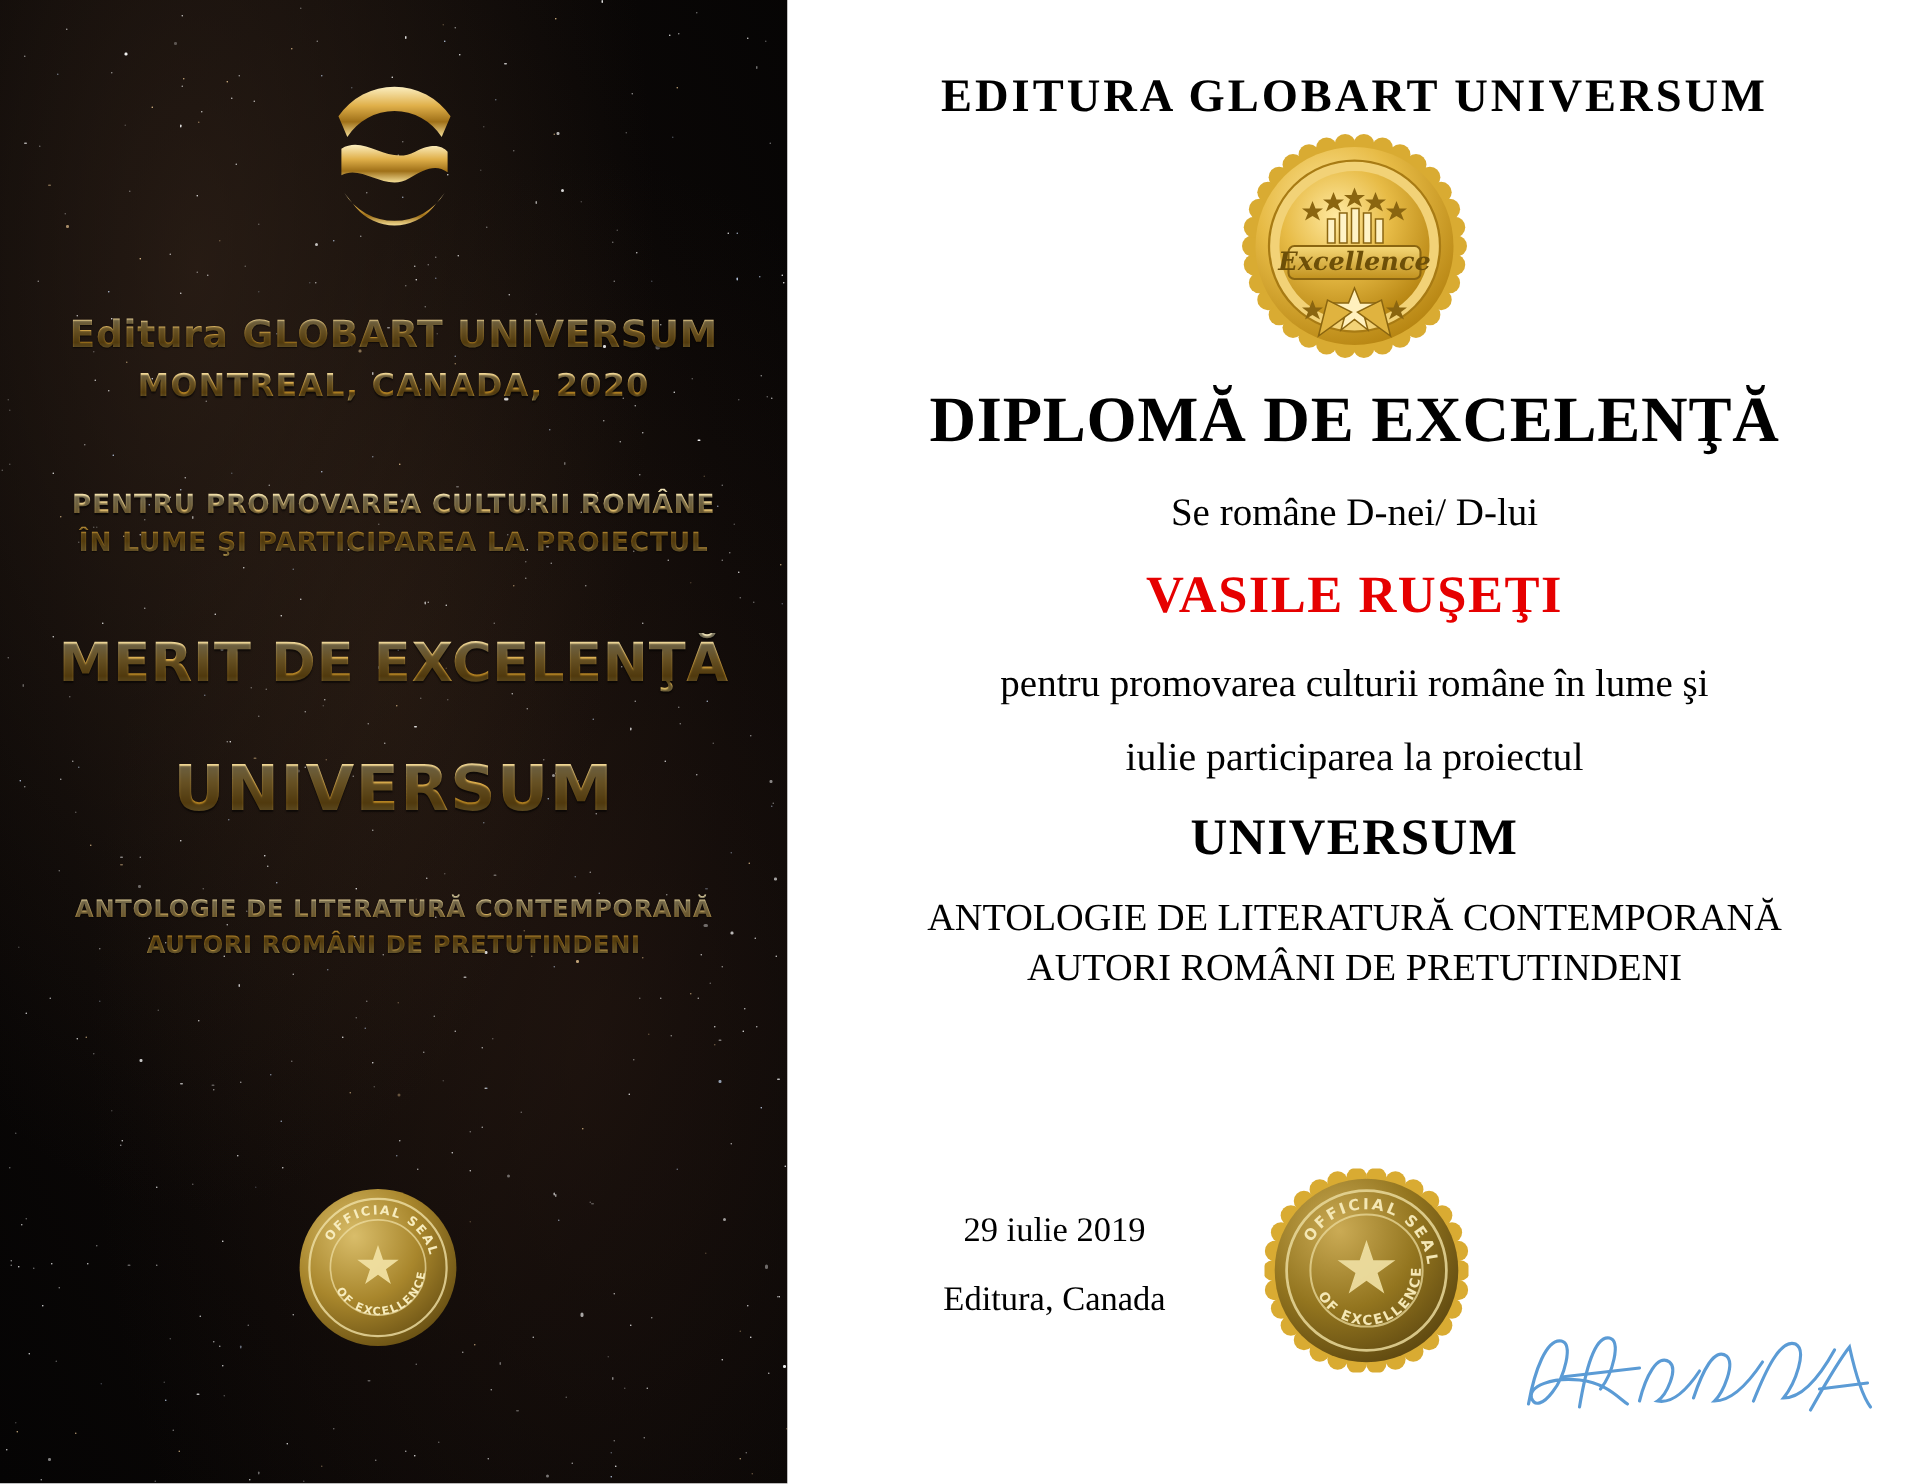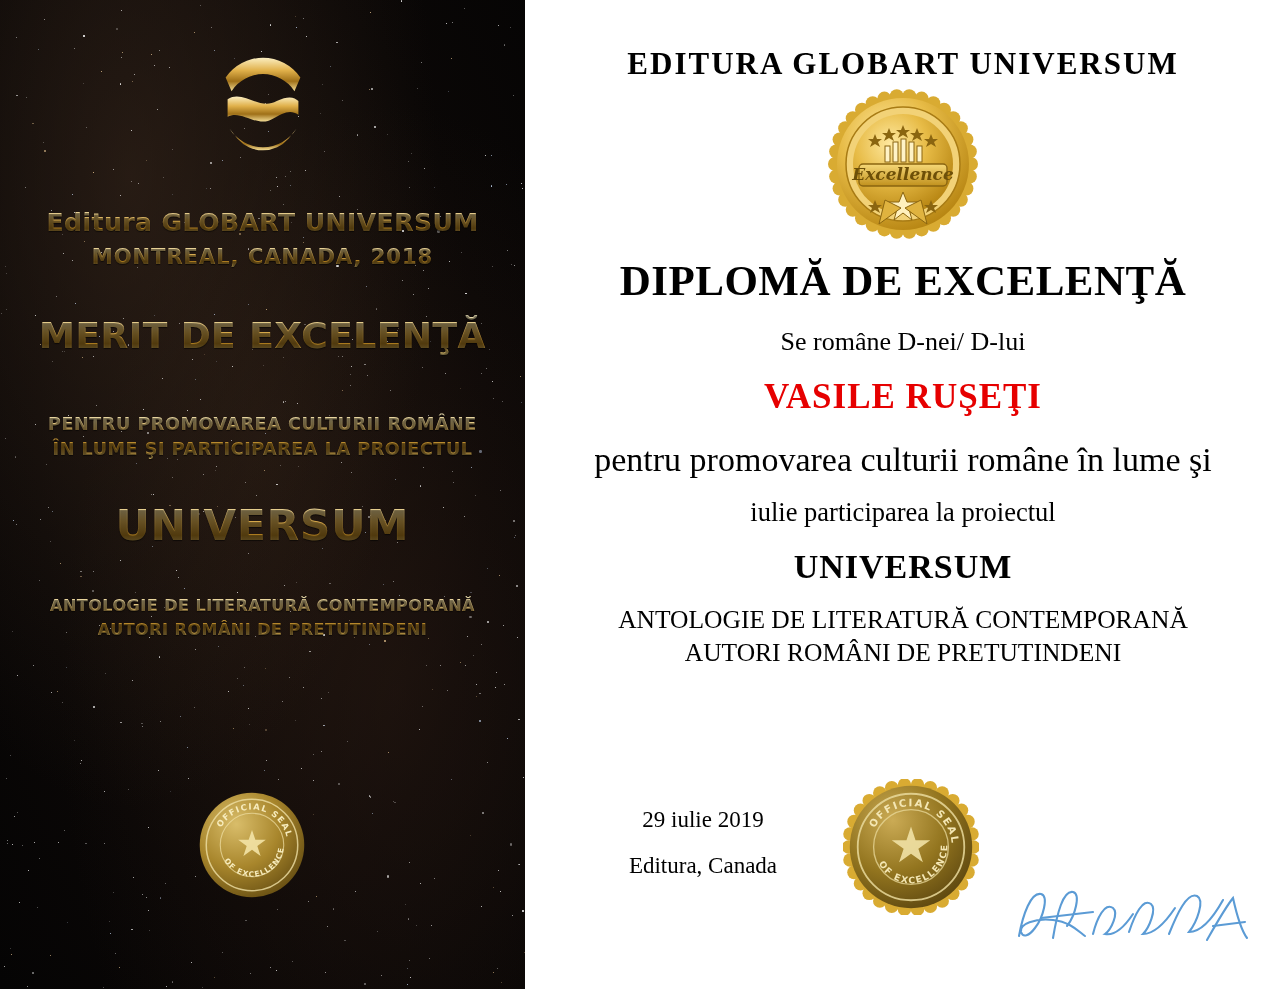--- a/index.html
+++ b/index.html
@@ -120,21 +120,21 @@
   }
   .recipient {
     margin-top: 20px;
     font-size: 35px;
     font-weight: bold;
     color: #e60000;
     letter-spacing: 1px;
   }
   .reason1 {
     margin-top: 24px;
-    font-size: 34px;
+    font-size: 26px;
   }
   .reason2 {
     margin-top: 18px;
     font-size: 26.5px;
   }
   .project {
     margin-top: 20px;
     font-size: 34px;
     font-weight: bold;
     letter-spacing: 1px;
@@ -721,26 +721,26 @@
             <stop offset="70%" stop-color="#9f7018"></stop>
             <stop offset="100%" stop-color="#f3dd96"></stop>
           </linearGradient>
         </defs>
         <path d="M22 30 A46 46 0 0 1 98 30 L92 44 A38 38 0 0 0 28 44 Z" fill="url(#goldGrad)"></path>
         <path d="M24 52 C40 42 56 64 74 54 C86 48 92 50 96 54 L96 68 C88 62 80 66 70 72 C54 82 38 62 24 70 Z" fill="url(#goldGrad)"></path>
         <path d="M26 82 A40 40 0 0 0 94 82 L86 92 A34 34 0 0 1 34 92 Z" fill="url(#goldGrad)"></path>
       </svg>
 
       <div class="gold-text ln1">Editura GLOBART UNIVERSUM</div>
-      <div class="gold-text ln2">MONTREAL, CANADA, 2018</div>
-      <div class="gold-text ln3">MERIT DE EXCELENŢĂ</div>
+      <div class="gold-text ln2">MONTREAL, CANADA, 2020</div>
       <div class="gold-text ln4">
         <div>PENTRU PROMOVAREA CULTURII ROMÂNE</div>
         <div>ÎN LUME ŞI PARTICIPAREA LA PROIECTUL</div>
       </div>
+      <div class="gold-text ln3">MERIT DE EXCELENŢĂ</div>
       <div class="gold-text ln5">UNIVERSUM</div>
       <div class="gold-text ln6">
         <div>ANTOLOGIE DE LITERATURĂ CONTEMPORANĂ</div>
         <div>AUTORI ROMÂNI DE PRETUTINDENI</div>
       </div>
     </div>
 
     <svg class="left-seal" viewBox="0 0 120 120">
       <defs>
         <radialGradient id="sealGrad" cx="35%" cy="30%" r="75%">

